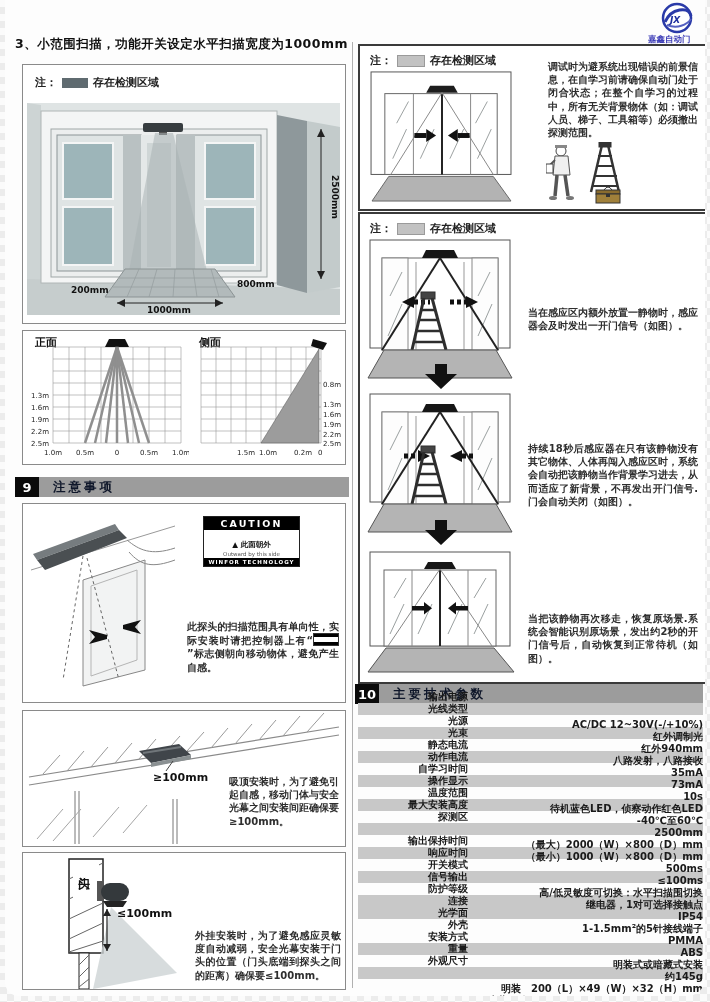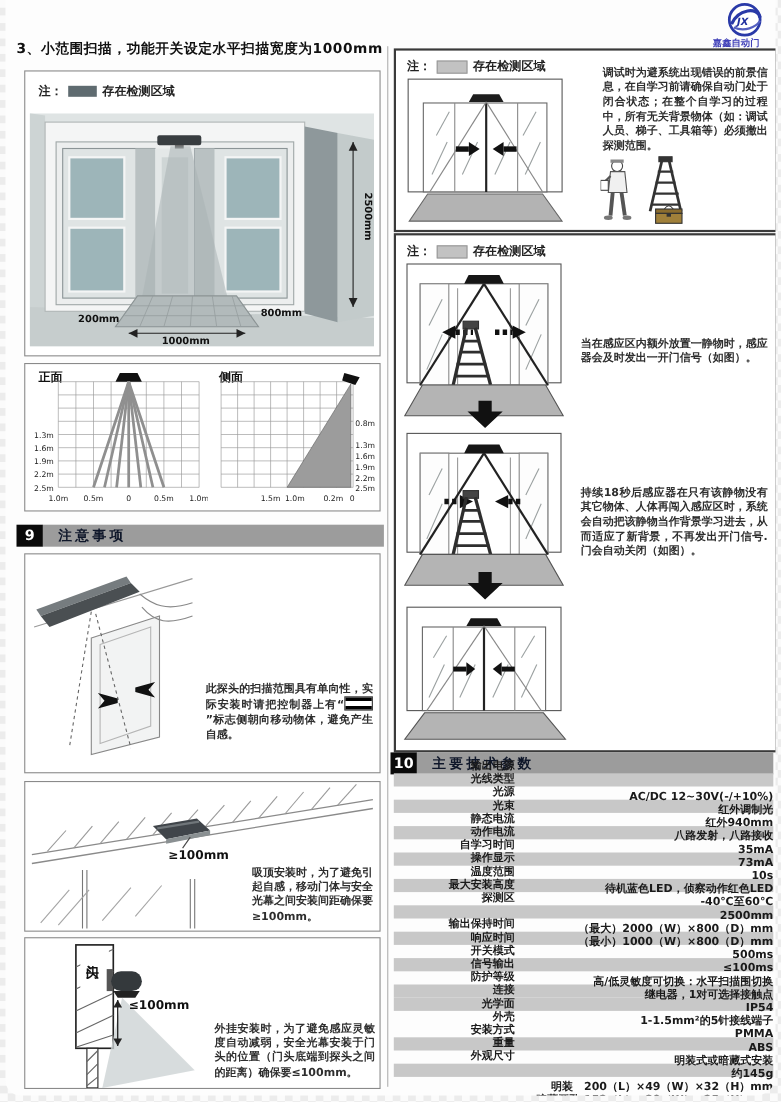--- a/index.html
+++ b/index.html
@@ -208,20 +208,29 @@
       <polygon points="68,78 114,62 114,152 68,168" fill="none" stroke="#b5b5b5"></polygon>
       <g stroke="#666" stroke-dasharray="3,3">
         <line x1="60" y1="48" x2="40" y2="172"></line>
         <line x1="64" y1="50" x2="96" y2="172"></line>
       </g>
       <polygon points="66,122 84,127 84,131 66,136 72,129" fill="#111"></polygon>
       <polygon points="118,112 100,117 100,121 118,126 112,119" fill="#111"></polygon>
       <path d="M152,40 C128,48 116,42 104,32" stroke="#888" fill="none"></path>
       <path d="M152,52 C130,60 118,58 106,44" stroke="#888" fill="none"></path>
     </svg>
+    <div class="abs clabel" style="left:180px;top:12px;">
+      <div class="cl-top">CAUTION</div>
+      <div class="cl-mid">
+        <span class="cl-cn"><span>▲</span>
+        <span>此面朝外</span></span>
+        <span class="cl-en">Outward by this side</span>
+      </div>
+      <div class="cl-bot">WINFOR TECHNOLOGY</div>
+    </div>
     <div class="abs para" style="left:164px;top:116px;width:152px;">
       <span>此探头的扫描范围具有单向性，实际安装时请把控制器上有“</span><span class="chip"></span><span>”标志侧朝向移动物体，避免产生自感。</span>
     </div>
   </div>
 
   <div class="abs box" style="left:17px;top:710px;width:322px;height:135px;">
     <svg class="abs" style="left:0;top:0;" width="322" height="134" viewBox="0 0 322 134">
       <line x1="6" y1="66" x2="316" y2="16" stroke="#8a8a8a" stroke-width="1.2"></line>
       <line x1="6" y1="74" x2="316" y2="24" stroke="#8a8a8a" stroke-width="1.2"></line>
       <g stroke="#9a9a9a">
@@ -249,21 +258,21 @@
         <line x1="150" y1="88" x2="150" y2="133"></line>
           <line x1="154" y1="88" x2="154" y2="133"></line>
       </g>
       <g stroke="#a5a5a5">
         <line x1="14" y1="128" x2="40" y2="98"></line>
           <line x1="30" y1="130" x2="58" y2="98"></line>
         <line x1="70" y1="126" x2="96" y2="96"></line>
           <line x1="100" y1="122" x2="124" y2="94"></line>
       </g>
     </svg>
-    <div class="abs para" style="left:206px;top:76px;width:110px;">吸顶安装时，为了避免引起自感，移动门体与安全光幕之间安装间距确保要≥100mm。</div>
+    <div class="abs para" style="left:206px;top:64px;width:110px;">吸顶安装时，为了避免引起自感，移动门体与安全光幕之间安装间距确保要≥100mm。</div>
   </div>
 
   <div class="abs box" style="left:17px;top:852px;width:322px;height:136px;">
     <svg class="abs" style="left:0;top:0;" width="200" height="136" viewBox="0 0 200 136">
       <rect x="46" y="6" width="34" height="94" fill="#fff" stroke="#222" stroke-width="1.5"></rect>
       <g stroke="#666">
         <line x1="46" y1="26" x2="80" y2="10"></line>
           <line x1="46" y1="46" x2="80" y2="30"></line>
         <line x1="46" y1="66" x2="80" y2="50"></line>
           <line x1="46" y1="86" x2="80" y2="70"></line>
@@ -476,20 +485,21 @@
           <line x1="74" y1="19" x2="126" y2="96"></line>
       </g>
       <g fill="#111">
         <rect x="46" y="56" width="12" height="4.5"></rect>
           <polygon points="58,52 66,58.2 58,64.5"></polygon>
         <rect x="90" y="56" width="12" height="4.5"></rect>
           <polygon points="90,52 82,58.2 90,64.5"></polygon>
       </g>
       <polygon points="20,98 128,98 148,122 2,122" fill="#b4b4b4" stroke="#555"></polygon>
     </svg>
+    <div class="abs para" style="left:168px;top:398px;width:170px;">当把该静物再次移走，恢复原场景.系统会智能识别原场景，发出约2秒的开门信号后，自动恢复到正常待机（如图）。</div>
   </div>
 
   <div class="abs secbar" style="left:350px;top:684px;width:348px;">
     <div class="num">10</div>
     <div class="ttl">主要技术参数</div>
   </div>
 
   <div class="abs" style="left:353px;top:691px;width:345px;text-align:right;">
     <div class="srow">
         <div class="sl">输出电源</div>

